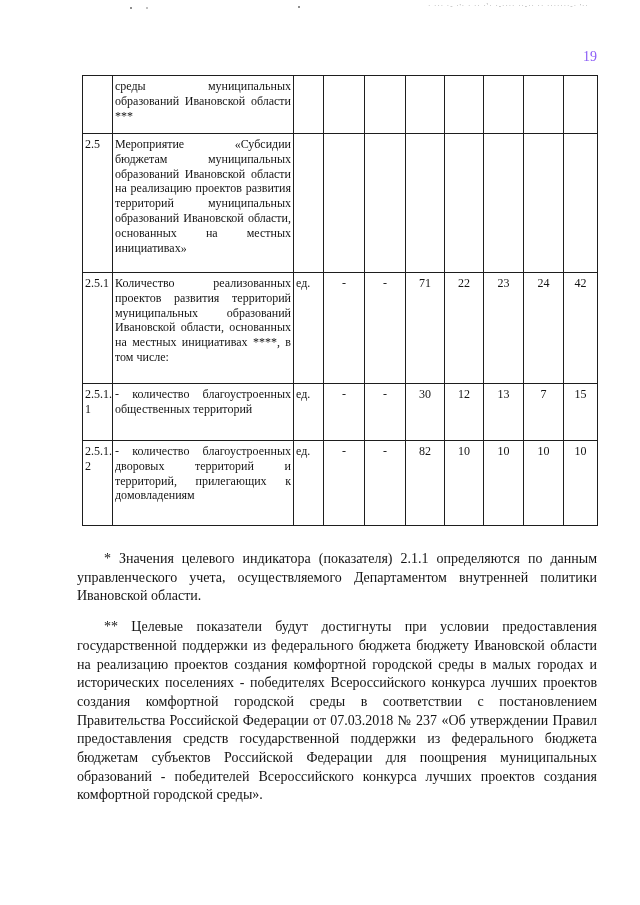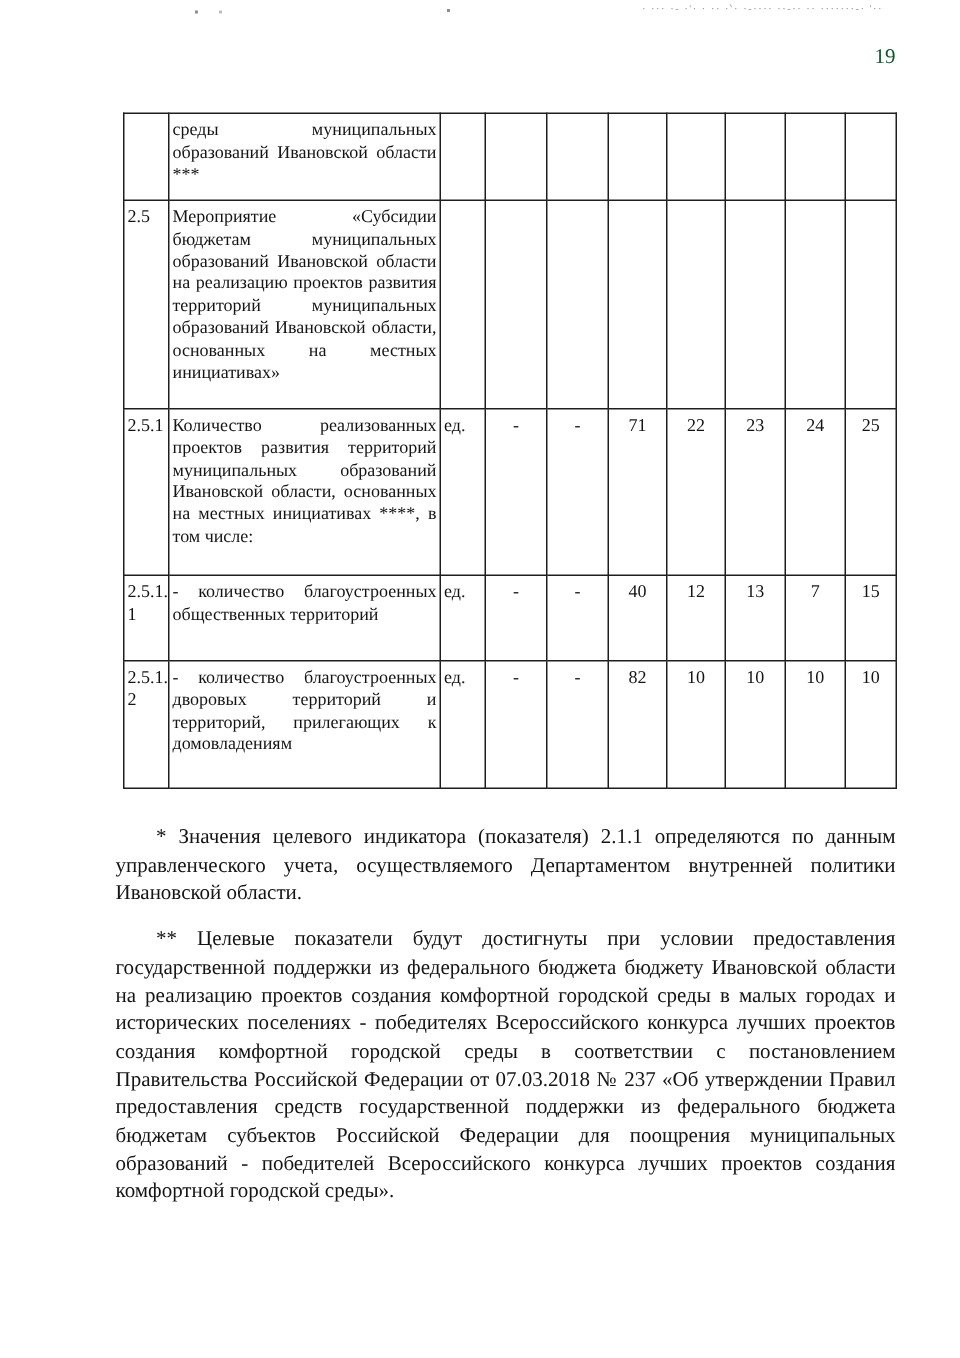--- a/index.html
+++ b/index.html
@@ -19,22 +19,22 @@
     position: absolute;
     left: 428px; top: 1px; width: 210px;
     font-size: 7px; color: #9a9a9a;
     letter-spacing: 1px;
     white-space: nowrap; overflow: hidden;
   }
   .speckle {
     position: absolute; width: 2px; height: 2px; background: #8f8f8f;
   }
   .page-number {
-    position: absolute; top: 31px; right: 43px;
-    font-size: 14px; color: #14532d;
+    position: absolute; top: 49px; right: 43px;
+    font-size: 14px; color: #8b5cf6;
   }
   table.indicators {
     position: absolute; left: 82px; top: 75px;
     width: 515px;
     border-collapse: collapse;
     table-layout: fixed;
   }
   table.indicators td {
     border: 1.6px solid #1e1e1e;
     vertical-align: top;
@@ -115,30 +115,30 @@
       <tr style="height:111px;">
         <td class="num">2.5.1</td>
         <td class="desc">Количество реализованных проектов развития территорий муниципальных образований Ивановской области, основанных на местных инициативах ****, в том числе:</td>
         <td class="unit">ед.</td>
         <td class="val">-</td>
         <td class="val">-</td>
         <td class="val">71</td>
         <td class="val">22</td>
         <td class="val">23</td>
         <td class="val">24</td>
-        <td class="val">25</td>
+        <td class="val">42</td>
       </tr>
       <tr style="height:57px;">
         <td class="num">2.5.1.
 1</td>
         <td class="desc">- количество благоустроенных общественных территорий</td>
         <td class="unit">ед.</td>
         <td class="val">-</td>
         <td class="val">-</td>
-        <td class="val">40</td>
+        <td class="val">30</td>
         <td class="val">12</td>
         <td class="val">13</td>
         <td class="val">7</td>
         <td class="val">15</td>
       </tr>
       <tr style="height:85px;">
         <td class="num">2.5.1.
 2</td>
         <td class="desc">- количество благоустроенных дворовых территорий и территорий, прилегающих к домовладениям</td>
         <td class="unit">ед.</td>

